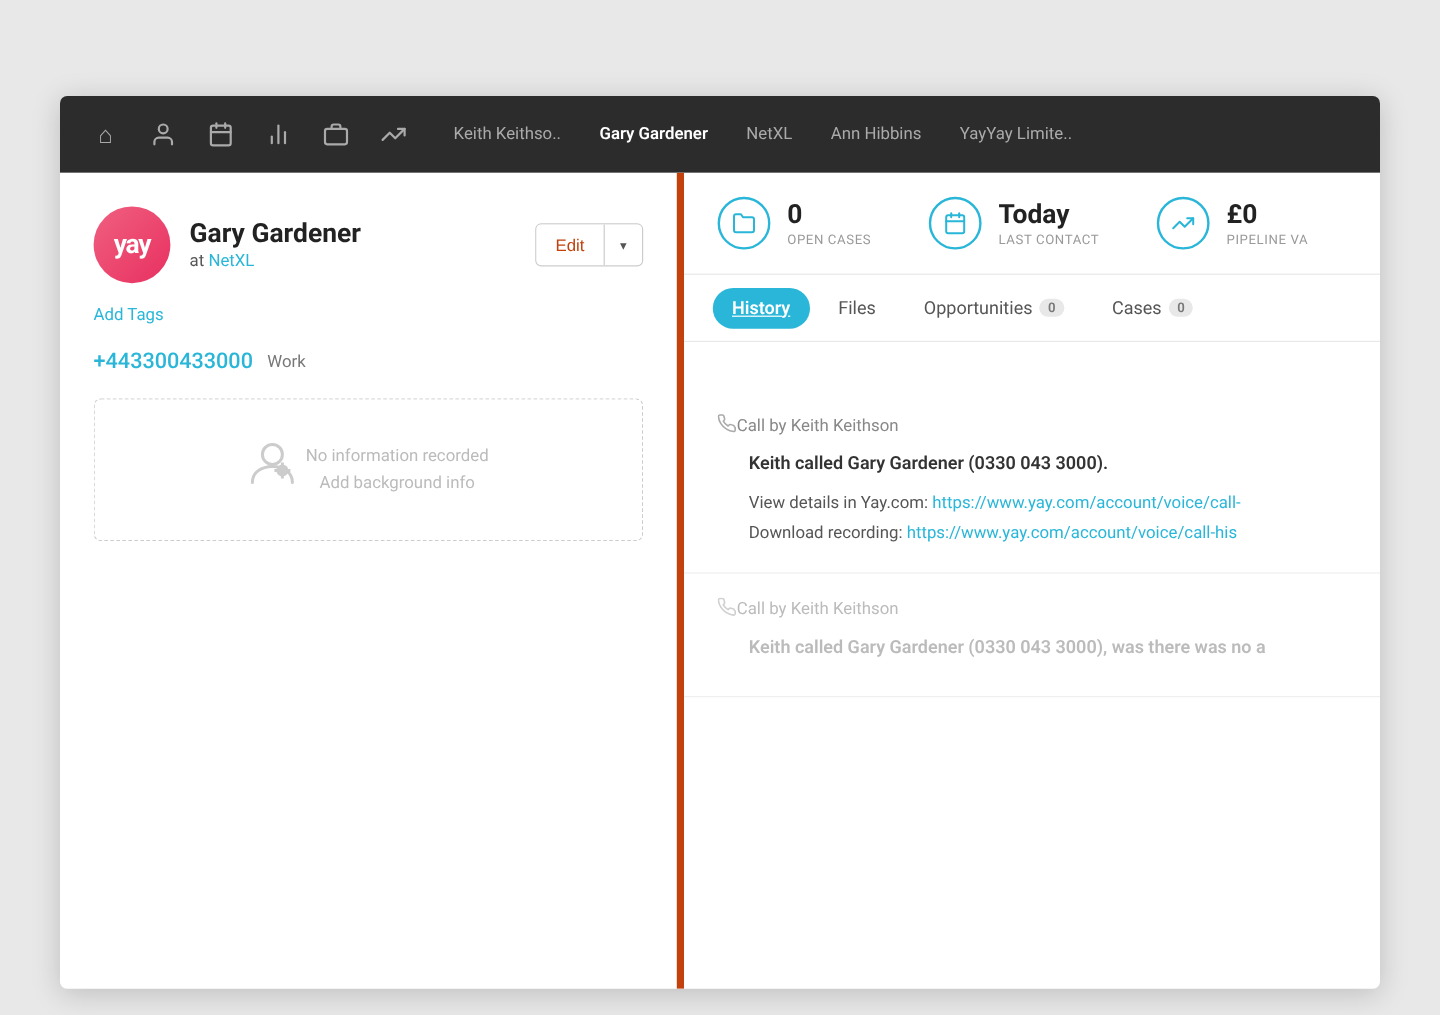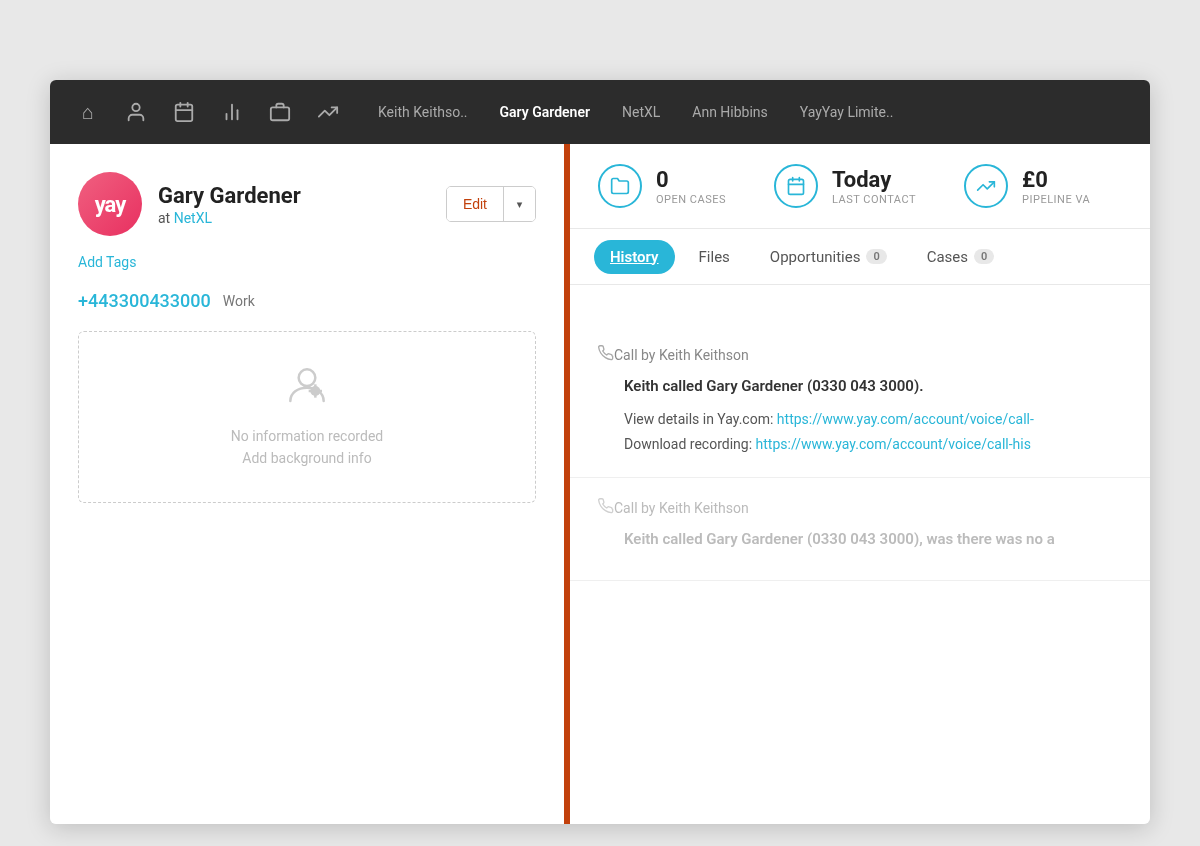--- a/index.html
+++ b/index.html
@@ -171,21 +171,20 @@
     .phone-type {
       color: #777;
       font-size: 14px;
     }
 
     .background-box {
       border: 1.5px dashed #ccc;
       border-radius: 6px;
       padding: 32px 20px;
       display: flex;
-      flex-direction: column;
       align-items: center;
       justify-content: center;
       gap: 8px;
     }
     .person-icon {
       color: #ccc;
       font-size: 36px;
     }
     .bg-text {
       color: #bbb;

